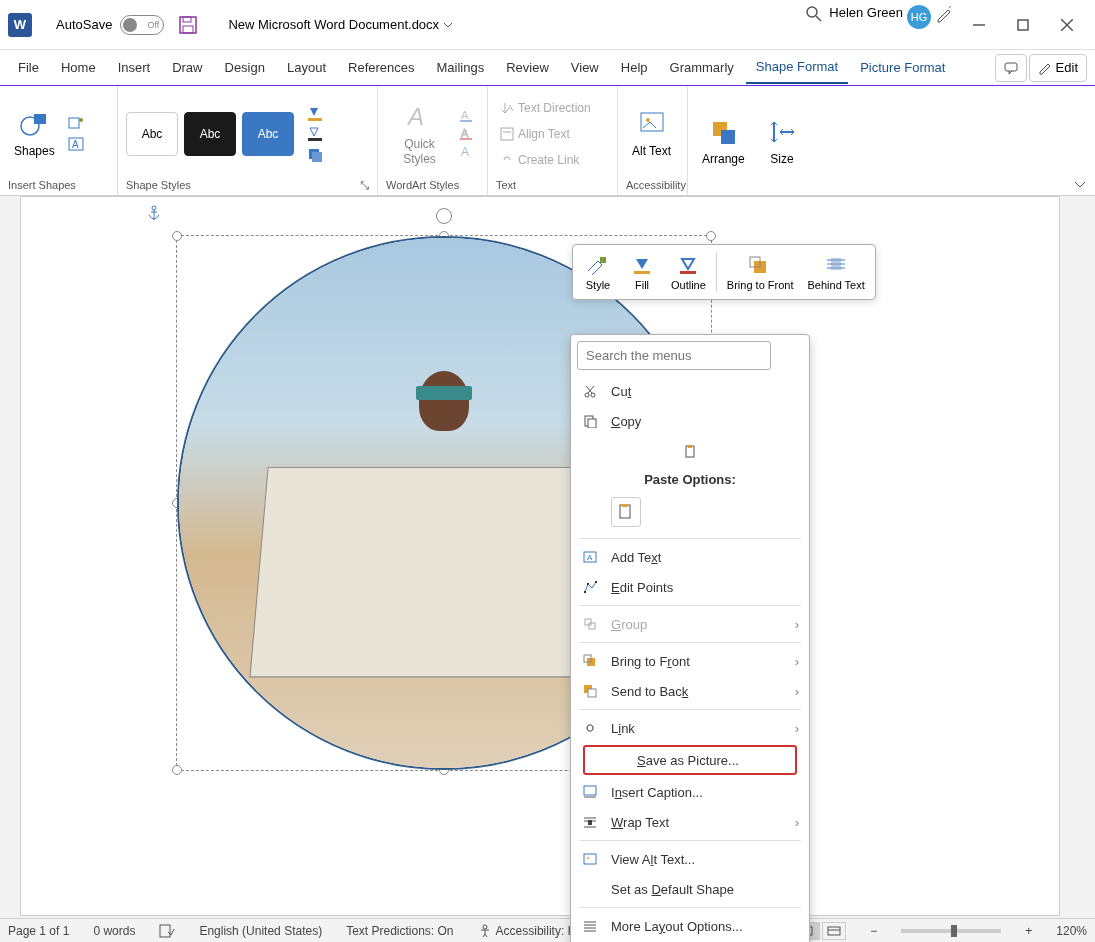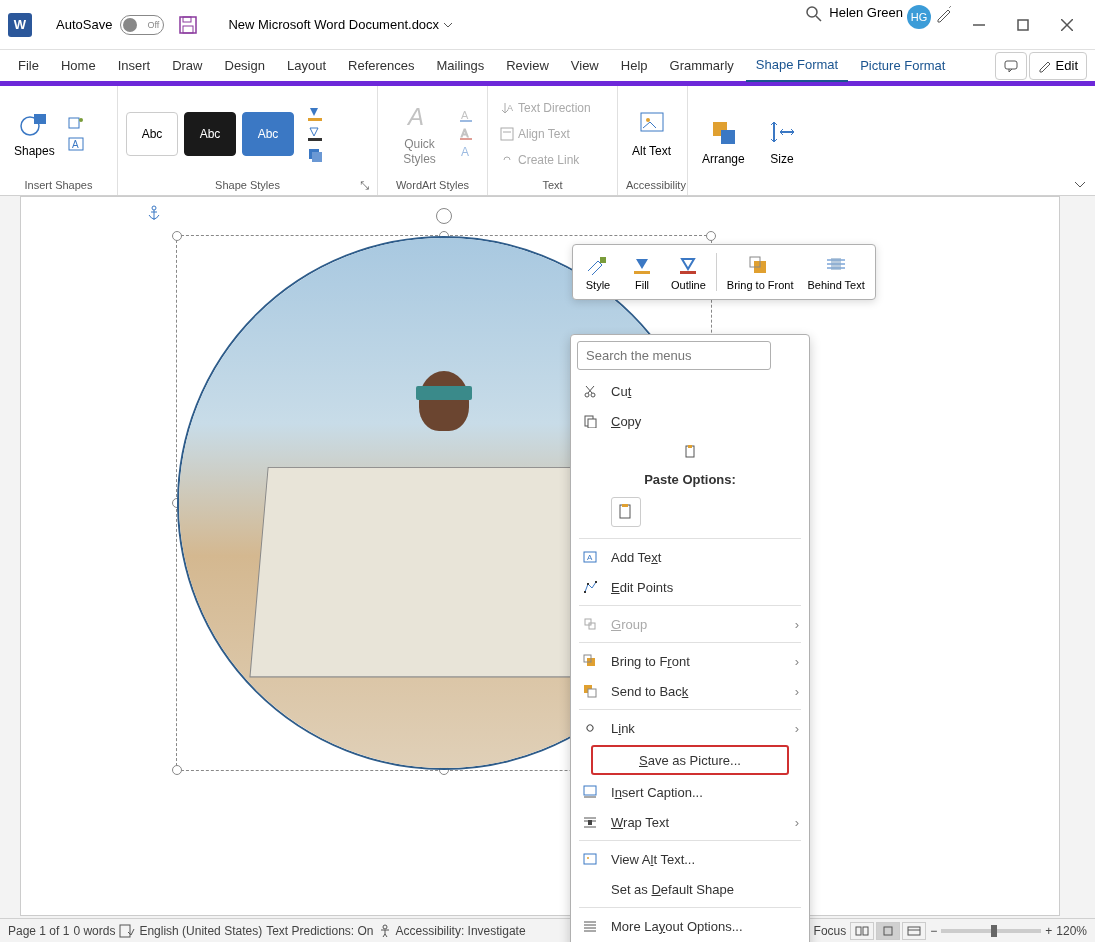--- a/index.html
+++ b/index.html
@@ -15,32 +15,32 @@
 .save-icon { margin-left: 14px; width: 20px; height: 20px; color: #8b3a9e; }
 .doc-title { margin-left: 30px; font-size: 13px; display: flex; align-items: center; gap: 4px; }
 .titlebar-spacer { flex: 1; }
 .titlebar-right { display: flex; align-items: flex-start; gap: 4px; }
 .search-btn { width: 20px; height: 20px; }
 .user-name { font-size: 13px; }
 .user-avatar { width: 24px; height: 24px; border-radius: 50%; background: #3b9cd8; color: #fff; display: flex; align-items: center; justify-content: center; font-size: 11px; }
 .win-btn { width: 40px; height: 40px; display: flex; align-items: center; justify-content: center; color: #555; }
 
 
-.menutabs { height: 36px; display: flex; align-items: center; padding: 0 8px; border-bottom: 5px solid #6d28d9; gap: 2px; }
+.menutabs { height: 36px; display: flex; align-items: center; padding: 0 8px; border-bottom: 1px solid #6d28d9; gap: 2px; }
 .menutab { padding: 0 10px; height: 32px; display: flex; align-items: center; font-size: 13px; color: #333; border-radius: 4px; }
 .menutab.active { color: #1a5490; border-bottom: 2px solid #1a5490; border-radius: 0; }
 .menutab.picture { color: #1a5490; }
 .menutabs-spacer { flex: 1; }
 .comments-btn, .edit-btn { border: 1px solid #ccc; border-radius: 4px; height: 28px; padding: 0 8px; display: flex; align-items: center; gap: 4px; font-size: 13px; }
 
 
 .ribbon { height: 110px; background: #fff; display: flex; border-bottom: 1px solid #d0d0d0; position: relative; }
 .ribbon-group { border-right: 1px solid #e0e0e0; padding: 4px 8px 2px; display: flex; flex-direction: column; }
 .ribbon-group-content { flex: 1; display: flex; align-items: center; gap: 6px; }
-.ribbon-group-label { font-size: 11px; color: #555; text-align: center; padding: 2px 0; }
+.ribbon-group-label { font-size: 11px; color: #555; padding: 2px 0; }
 .ribbon-bigbtn { display: flex; flex-direction: column; align-items: center; justify-content: center; padding: 4px 6px; gap: 4px; }
 .ribbon-bigbtn .ico { width: 32px; height: 32px; display: flex; align-items: center; justify-content: center; }
 .ribbon-bigbtn .lbl { font-size: 12px; text-align: center; line-height: 1.2; }
 .style-sample { width: 52px; height: 44px; border: 1px solid #ccc; border-radius: 4px; display: flex; align-items: center; justify-content: center; font-size: 12px; }
 .style-sample.dark { background: #1a1a1a; color: #fff; border-color: #1a1a1a; }
 .style-sample.blue { background: #3b78c4; color: #fff; border-color: #3b78c4; }
 .ribbon-small-col { display: flex; flex-direction: column; gap: 4px; justify-content: center; }
 .ribbon-small-btn { display: flex; align-items: center; gap: 4px; font-size: 12px; color: #555; padding: 2px 4px; }
 .ribbon-small-btn.disabled { color: #aaa; }
 .ribbon-collapse { position: absolute; right: 8px; bottom: 4px; }
@@ -70,30 +70,30 @@
 .mini-btn .mico { width: 24px; height: 24px; display: flex; align-items: center; justify-content: center; }
 .mini-btn .mlbl { font-size: 11px; text-align: center; line-height: 1.1; }
 .mini-sep { width: 1px; background: #d0d0d0; margin: 4px 2px; }
 
 
 .context-menu { position: absolute; left: 570px; top: 334px; width: 240px; background: #fff; border: 1px solid #b0b0b0; border-radius: 4px; box-shadow: 0 4px 12px rgba(0,0,0,0.2); z-index: 20; padding-bottom: 4px; }
 .search-menus { margin: 6px; padding: 6px 8px; border: 1px solid #b0b0b0; border-radius: 3px; font-size: 13px; color: #888; }
 .ctx-item { display: flex; align-items: center; padding: 6px 10px; gap: 12px; font-size: 13px; color: #333; position: relative; }
 .ctx-item.disabled { color: #aaa; }
 .ctx-item.bold { font-weight: 600; flex-direction: column; }
-.ctx-item.highlighted { border: 2px solid #d03030; border-radius: 3px; margin: 2px 20px; padding: 4px 16px; }
+.ctx-item.highlighted { border: 2px solid #d03030; border-radius: 3px; margin: 2px 12px; padding: 4px 22px; }
 .ctx-item .cico { width: 18px; height: 18px; display: flex; align-items: center; justify-content: center; color: #555; flex-shrink: 0; }
 .ctx-item .arrow { position: absolute; right: 10px; color: #888; }
 .ctx-item .underline { text-decoration: underline; }
 .ctx-sep { height: 1px; background: #e0e0e0; margin: 3px 8px; }
 .paste-opts { padding: 4px 10px 8px 40px; }
 .paste-opt-btn { width: 30px; height: 30px; border: 1px solid #ccc; border-radius: 3px; display: inline-flex; align-items: center; justify-content: center; }
 
 
-.statusbar { position: absolute; bottom: 0; left: 0; right: 0; height: 24px; background: #f3f3f3; border-top: 1px solid #d0d0d0; display: flex; align-items: center; padding: 0 8px; font-size: 12px; color: #444; gap: 4px; }
+.statusbar { position: absolute; bottom: 0; left: 0; right: 0; height: 24px; background: #f3f3f3; border-top: 1px solid #d0d0d0; display: flex; align-items: center; padding: 0 8px; font-size: 12px; color: #444; gap: 24px; }
 .statusbar .spacer { flex: 1; }
 .view-btns { display: flex; gap: 2px; }
 .view-btn { width: 24px; height: 18px; border: 1px solid #ccc; display: flex; align-items: center; justify-content: center; }
 .zoom-slider { width: 100px; height: 4px; background: #ccc; position: relative; }
 .zoom-slider .thumb { position: absolute; left: 50%; top: -4px; width: 6px; height: 12px; background: #666; }
 
 svg { display: block; }
 </style>
 </head>
 <body>

